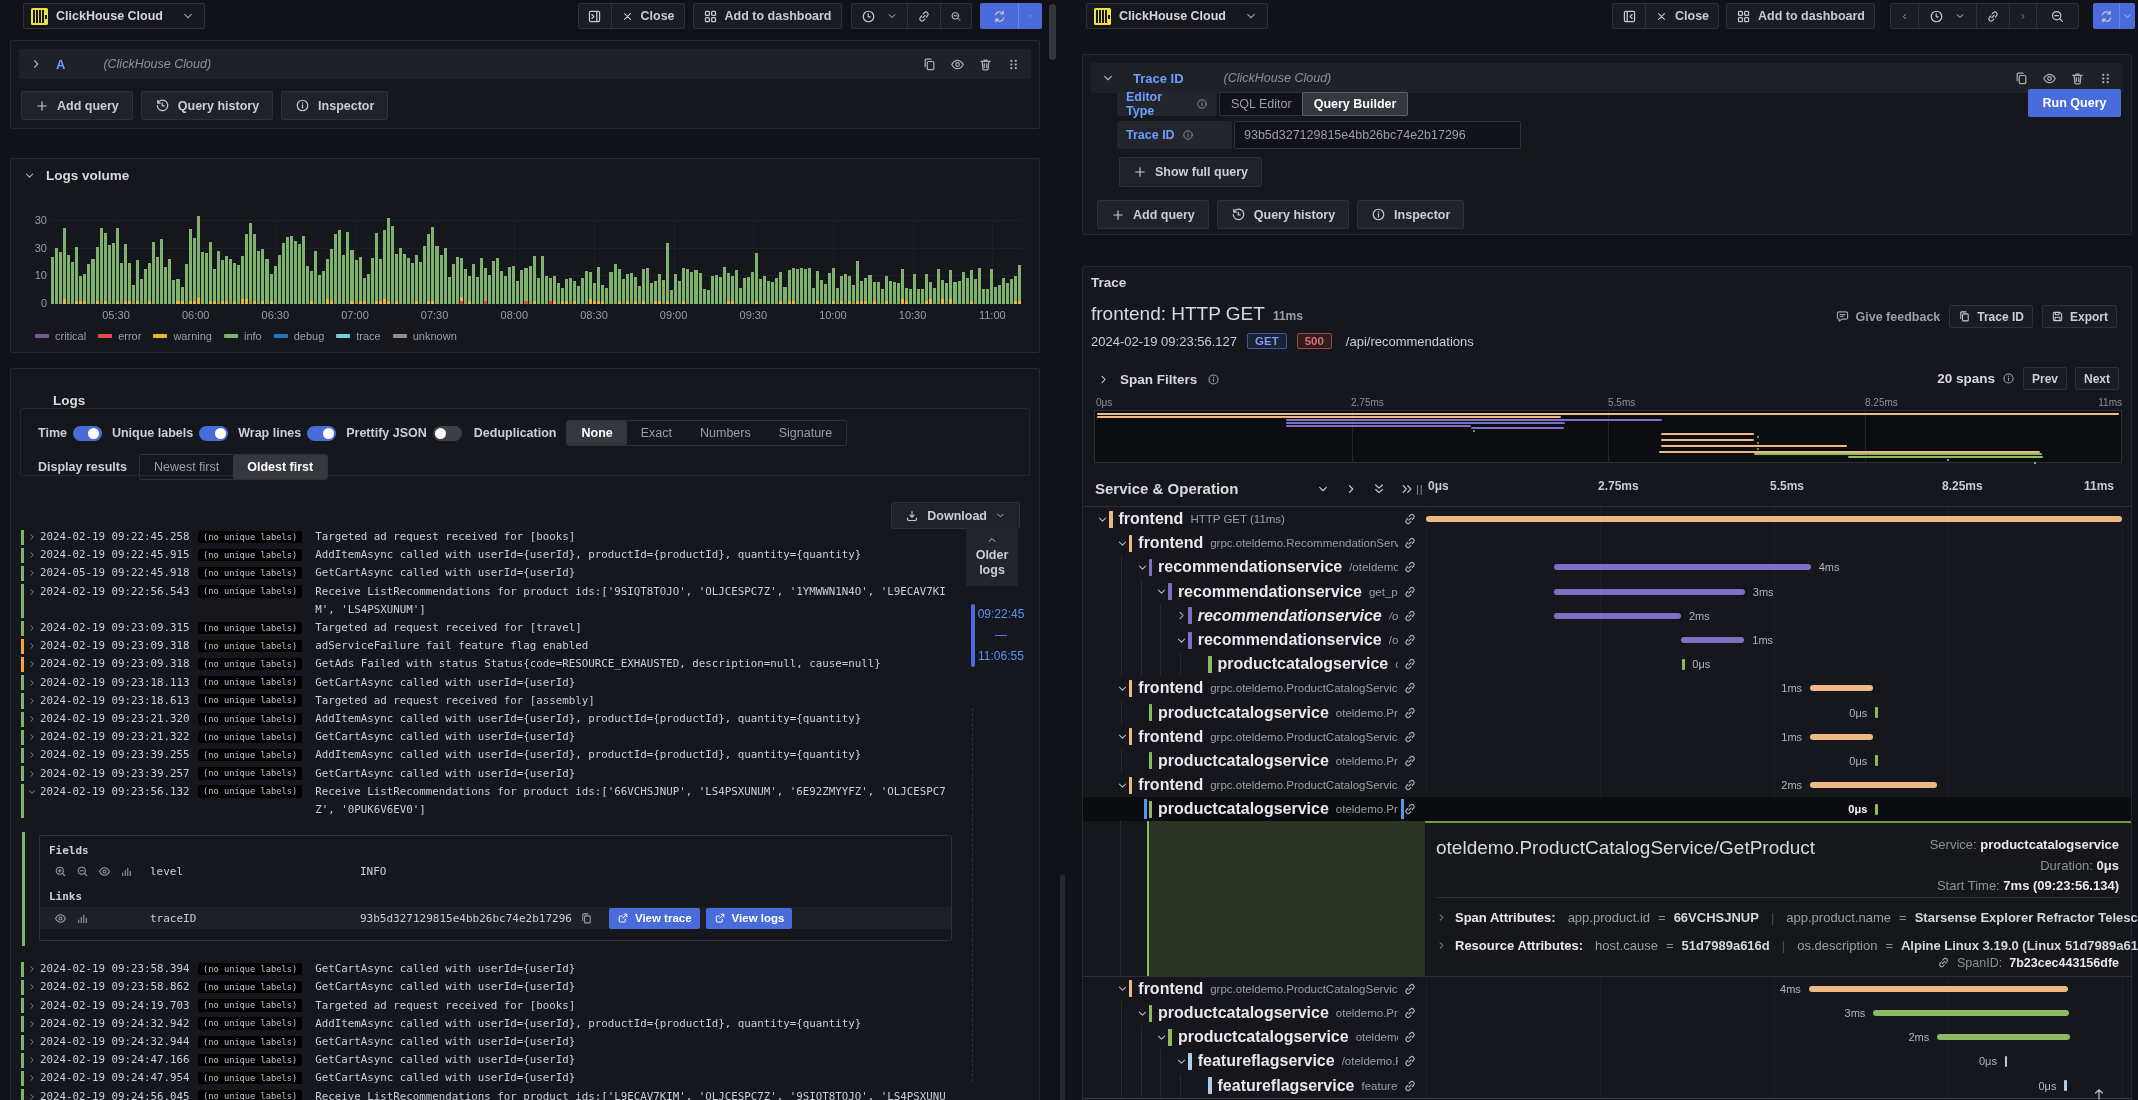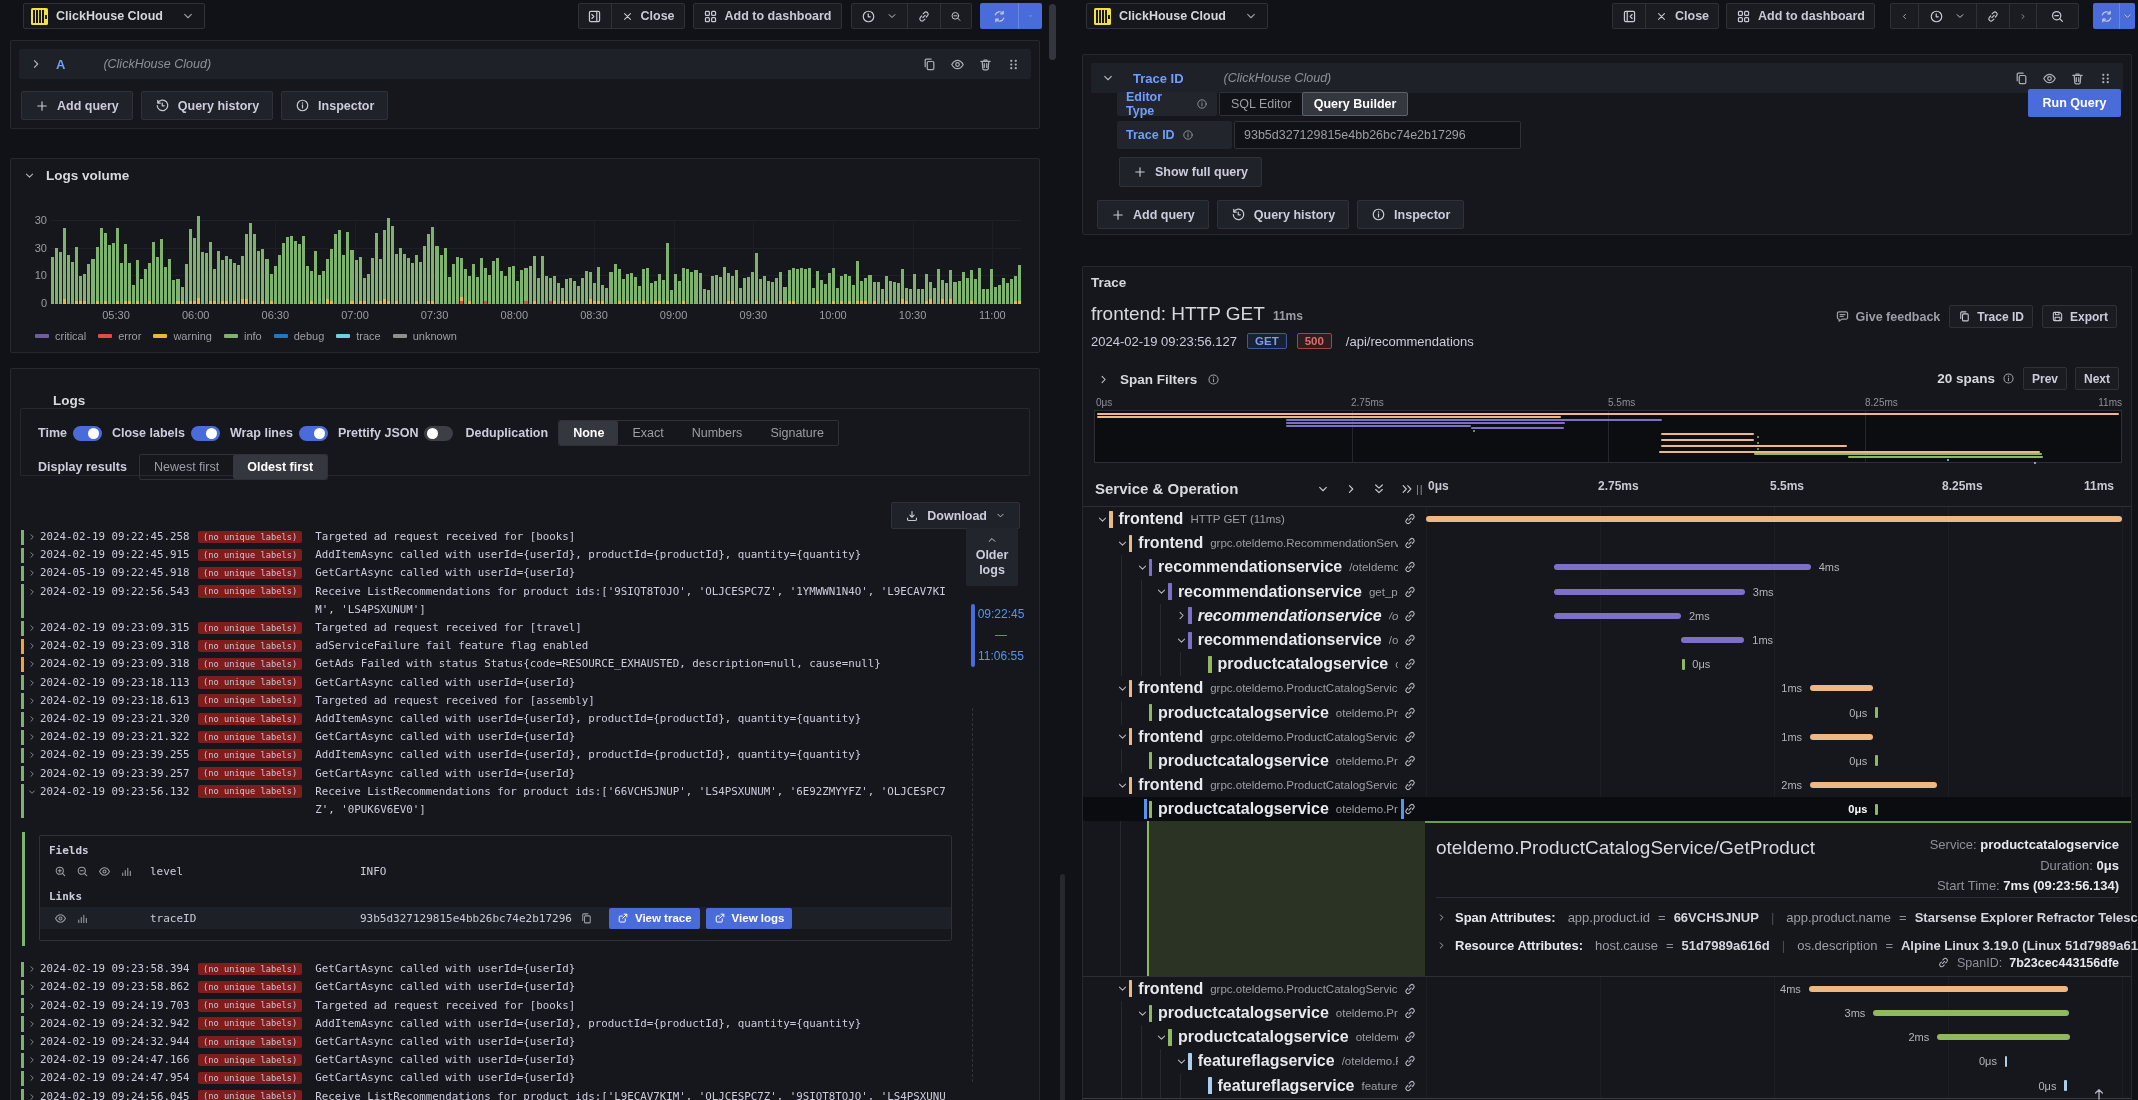--- a/index.html
+++ b/index.html
@@ -108,21 +108,21 @@
   #dl-btn { position:absolute; right:19px; top:133px; }
   
   #log-rows { position:absolute; left:0; top:159px; right:36px; font-family:"DejaVu Sans Mono",monospace; font-size:10.8px; }
   .logrow { position:relative; display:flex; align-items:flex-start; line-height:18.2px; padding-left:16px; }
   .lr-bar { position:absolute; left:10px; top:1.5px; bottom:1.5px; width:3px; }
   .lv-info .lr-bar { background:#7eb26d; } .lv-warn .lr-bar { background:#f2a33c; }
   .lr-chev { width:13px; color:#9d9da6; padding-top:4px; flex:none; }
   .lr-chev svg { transform:rotate(-90deg); }
   .logrow.expanded .lr-chev svg { transform:none; }
   .lr-time { width:152px; flex:none; color:#ccccdc; white-space:nowrap; }
-  .lr-badge { flex:none; margin:2.5px 0 0 6px; font-size:8.7px; line-height:12.5px; color:#c3c3cf; background:#7f1d1d; border-radius:2px; padding:0 5px; }
+  .lr-badge { flex:none; margin:2.5px 0 0 6px; font-size:8.7px; line-height:12.5px; color:#c3c3cf; background:#000000; border-radius:2px; padding:0 5px; }
   .lr-msg { margin-left:13px; width:632px; word-break:break-all; white-space:pre-wrap; color:#ccccdc; }
   
   #log-detail { position:relative; margin:16px 0 19px 28px; width:913px; border:1px solid #2e3136; border-radius:2px; padding:8px 0 11px; }
   #log-detail::before { content:""; position:absolute; left:-18px; top:-4px; bottom:-6px; width:3px; background:#7eb26d; }
   .ld-sect { font-size:11px; font-weight:700; color:#ccccdc; font-family:"DejaVu Sans Mono",monospace; margin-left:9px; }
   .ld-row { display:flex; align-items:center; height:22px; padding:0 12px; font-family:"DejaVu Sans Mono",monospace; font-size:11px; }
   .ld-row.striped { background:#1d2026; }
   .ld-icons { display:flex; align-items:center; gap:9px; color:#9d9da6; width:98px; flex:none; padding-left:2px; }
   .ld-key { width:210px; flex:none; color:#ccccdc; }
   .ld-val { color:#ccccdc; display:flex; align-items:center; gap:8px; }
@@ -1751,21 +1751,21 @@
 
   <div class="panel" id="logs-panel">
     <div id="logs-title" class="panel-title">Logs</div>
     <div id="logs-controls">
       <div class="ctl-row" style="top:11px;height:26px">
         <span class="ctl-label">Time</span>
         <span class="toggle">
             <i></i>
           </span>
         <span class="ctl-gap"></span>
-        <span class="ctl-label">Close labels</span>
+        <span class="ctl-label">Unique labels</span>
         <span class="toggle">
             <i></i>
           </span>
         <span class="ctl-gap"></span>
         <span class="ctl-label">Wrap lines</span>
         <span class="toggle">
             <i></i>
           </span>
         <span class="ctl-gap"></span>
         <span class="ctl-label">Prettify JSON</span>

